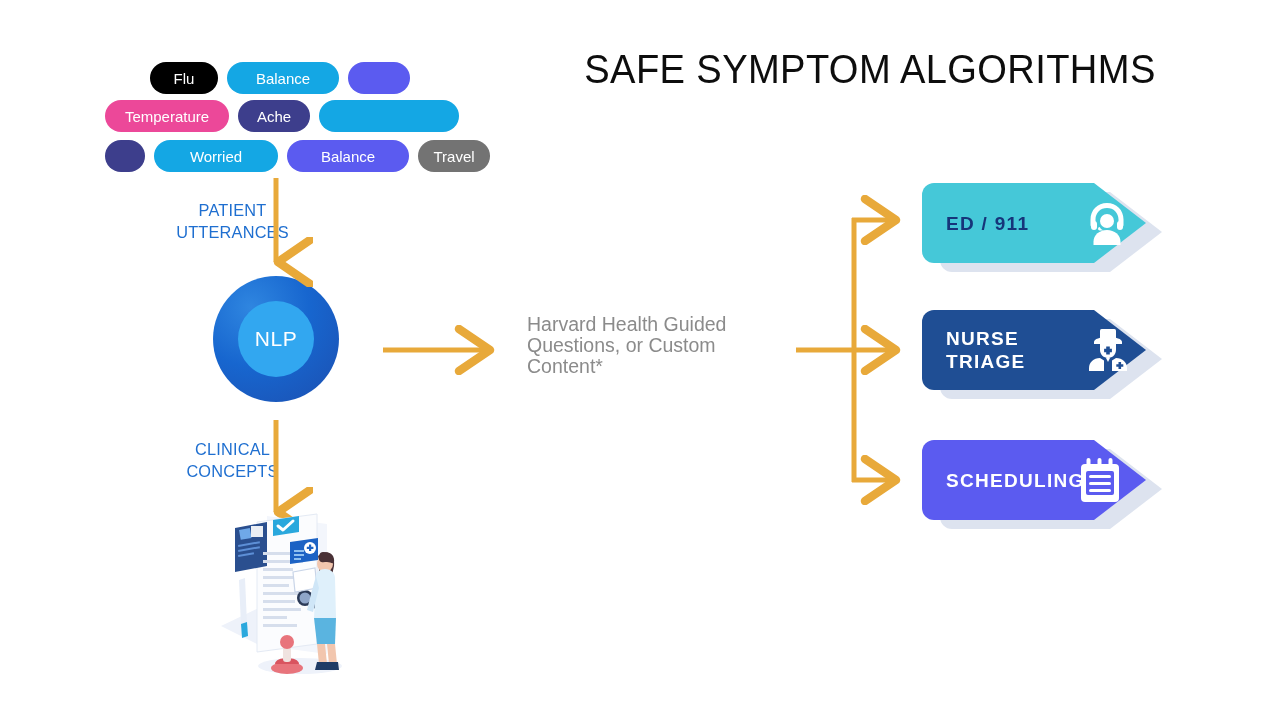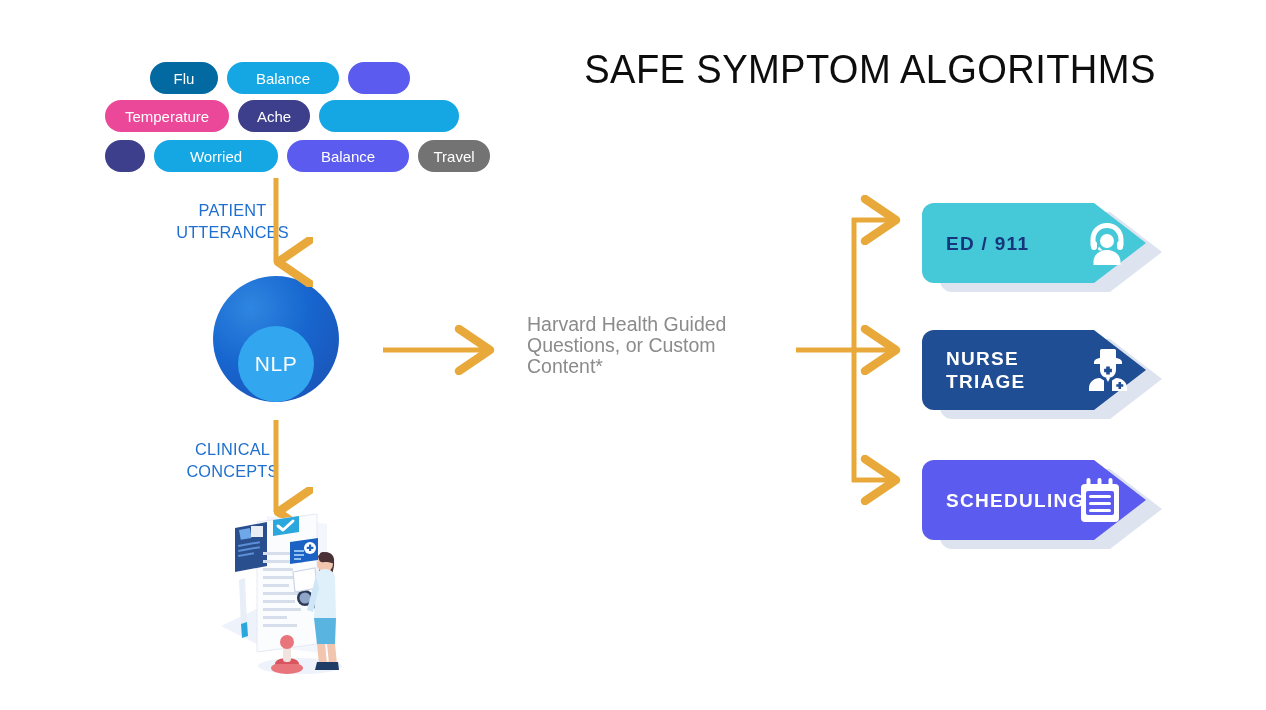--- a/index.html
+++ b/index.html
@@ -56,21 +56,21 @@
     transform:scaleX(0.96);
   }
   #label-utterances{left:130px;top:200px;width:205px;}
   #label-concepts{left:130px;top:439px;width:205px;}
 
   
   #nlp{
     position:absolute;left:213px;top:276px;
     width:126px;height:126px;border-radius:50%;
     background:radial-gradient(circle at 30% 25%, #2f86e0 0%, #1766cf 45%, #1c4fb0 100%);
-    display:flex;align-items:flex-end;justify-content:center;
+    display:flex;align-items:center;justify-content:center;
   }
   #nlp-inner{
     width:76px;height:76px;border-radius:50%;
     background:#32a7f0;
     display:flex;align-items:center;justify-content:center;
   }
   #nlp-text{
     color:#ffffff;font-size:21px;
     font-family:"Liberation Sans", sans-serif;
     letter-spacing:0.5px;
@@ -81,21 +81,21 @@
     position:absolute;left:527px;top:314px;width:265px;
     color:#8b8b8b;
     font-size:19.5px;line-height:21px;
     font-family:"Liberation Sans", sans-serif;
   }
 
   
   #arrows{position:absolute;left:0;top:0;width:1266px;height:710px;pointer-events:none;}
 
   
-  .banner{position:absolute;width:240px;height:80px;margin-top:20px;}
+  .banner{position:absolute;width:240px;height:80px;}
   .banner .shadow{
     position:absolute;left:18px;top:9px;width:222px;height:80px;
   }
   .banner .body{position:absolute;left:0;top:0;width:224px;height:80px;}
   .banner .txt{
     position:absolute;left:24px;top:0;height:80px;
     display:flex;flex-direction:column;justify-content:center;
     font-family:"Liberation Sans", sans-serif;
     font-weight:bold;font-size:19px;line-height:23px;
     letter-spacing:1.3px;
@@ -116,21 +116,21 @@
 </style>
 </head>
 <body>
 
 <div class="stage">
 
   <div id="title">SAFE SYMPTOM ALGORITHMS</div>
 
   <div id="pills">
     <div class="pill-row r1">
-        <div class="pill" style="background: #0369a1; width: 68px;">Flu</div>
+        <div class="pill" style="background: #000000; width: 68px;">Flu</div>
         <div class="pill" style="background: rgb(20, 167, 228); width: 112px;">Balance</div>
         <div class="pill" style="background: rgb(91, 91, 240); width: 62px;"></div>
       </div>
     <div class="pill-row r2">
         <div class="pill" style="background: #ec4899; width: 124px;">Temperature</div>
         <div class="pill" style="background: rgb(61, 62, 140); width: 72px;">Ache</div>
         <div class="pill" style="background: rgb(20, 167, 228); width: 140px;"></div>
       </div>
     <div class="pill-row r3">
         <div class="pill" style="background: rgb(61, 62, 140); width: 40px;"></div>

